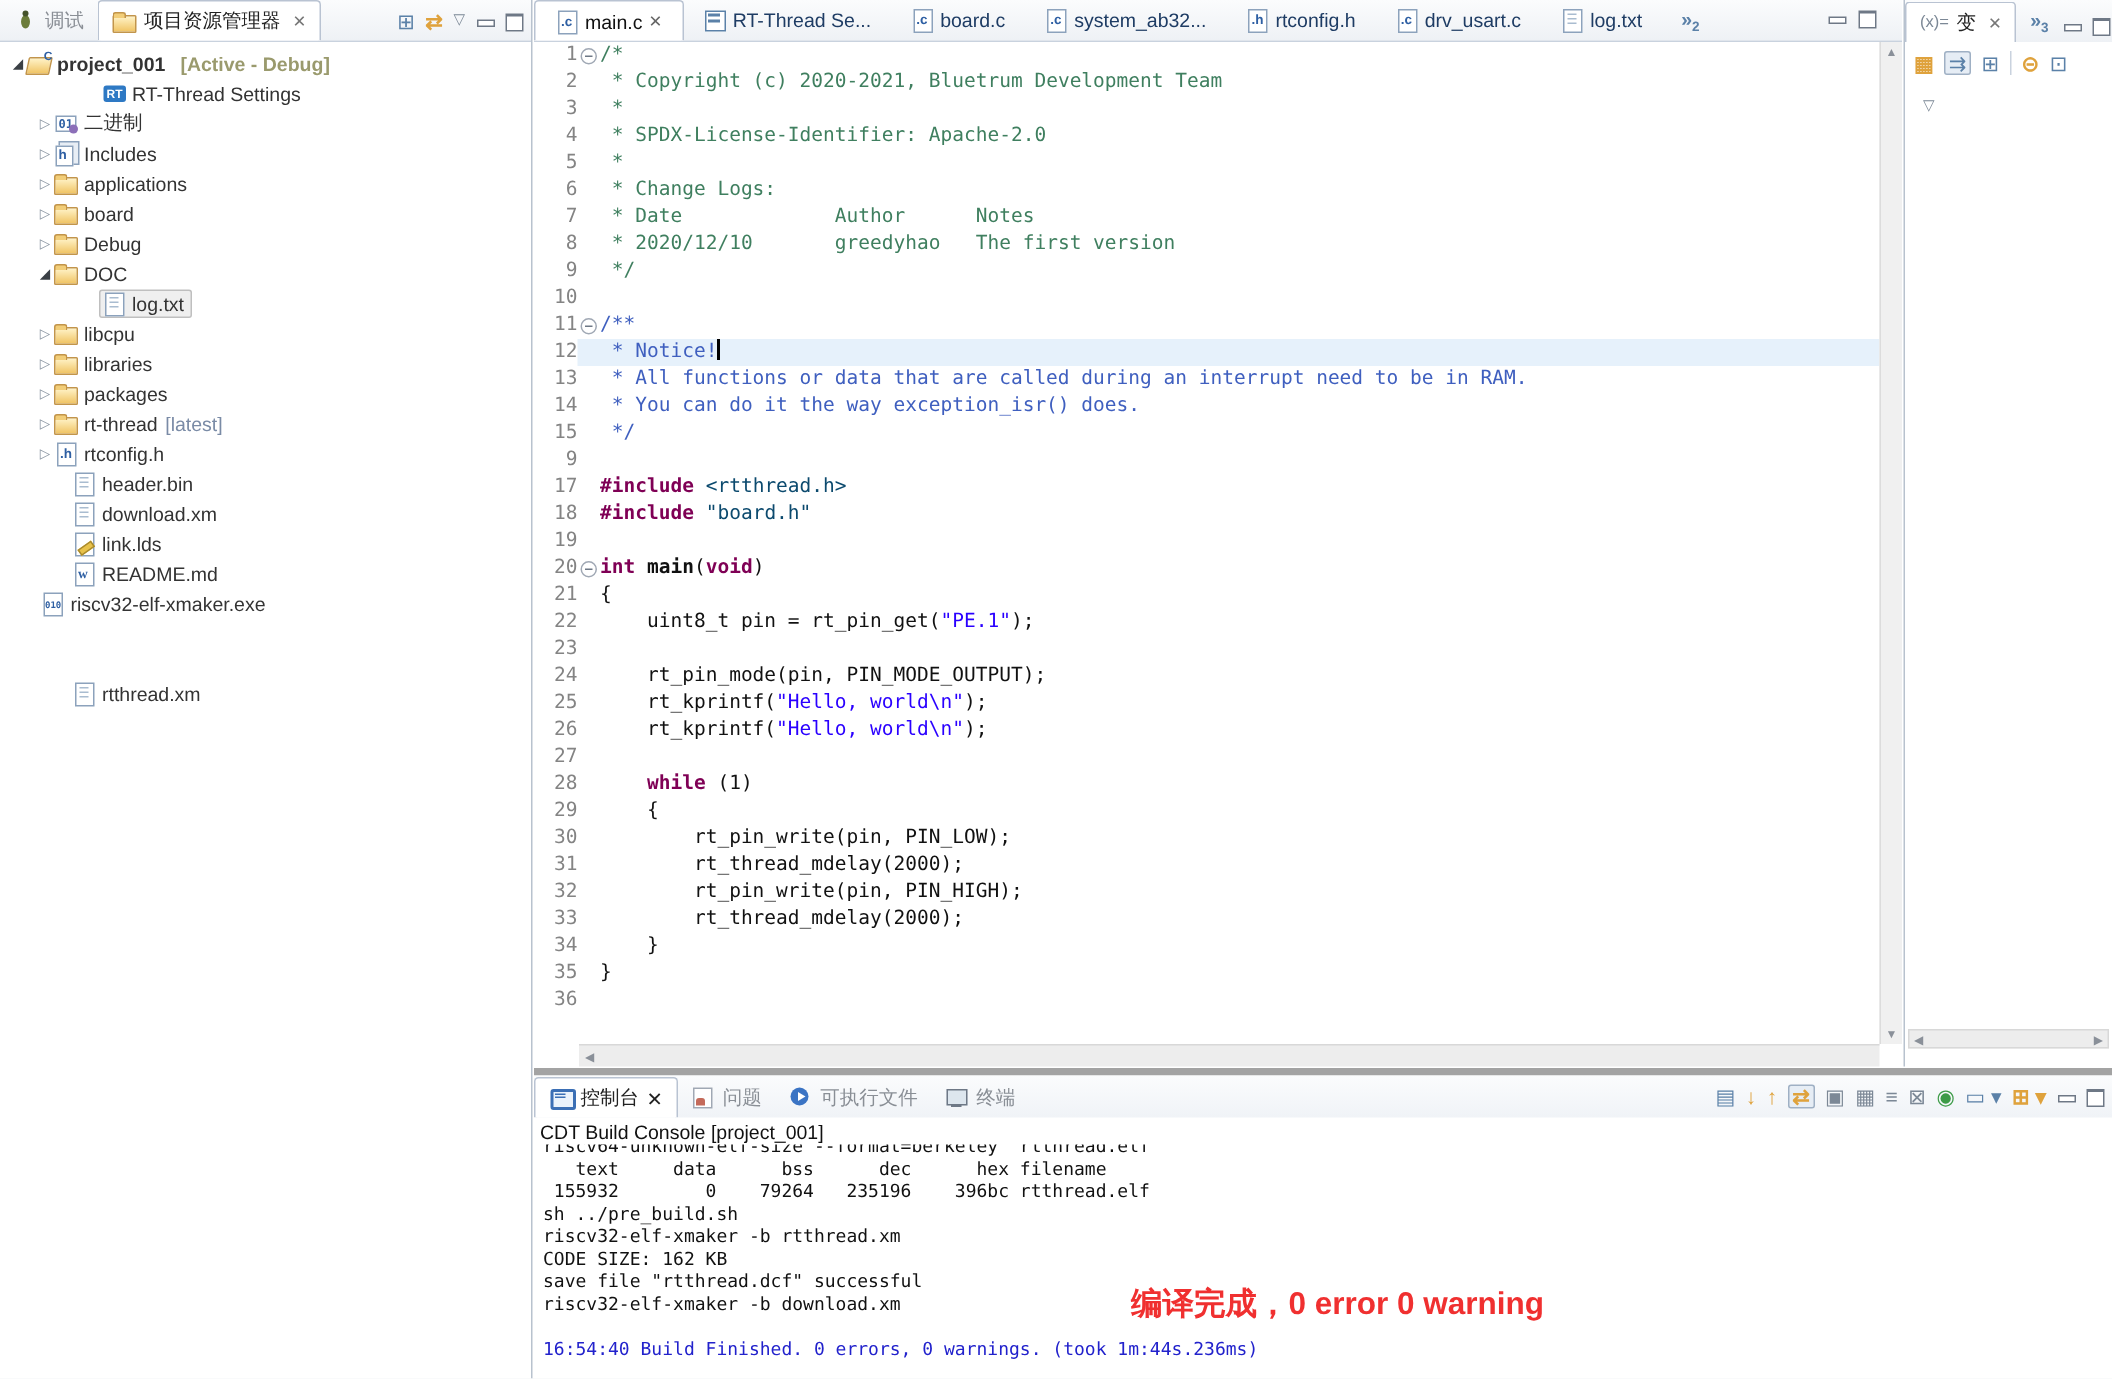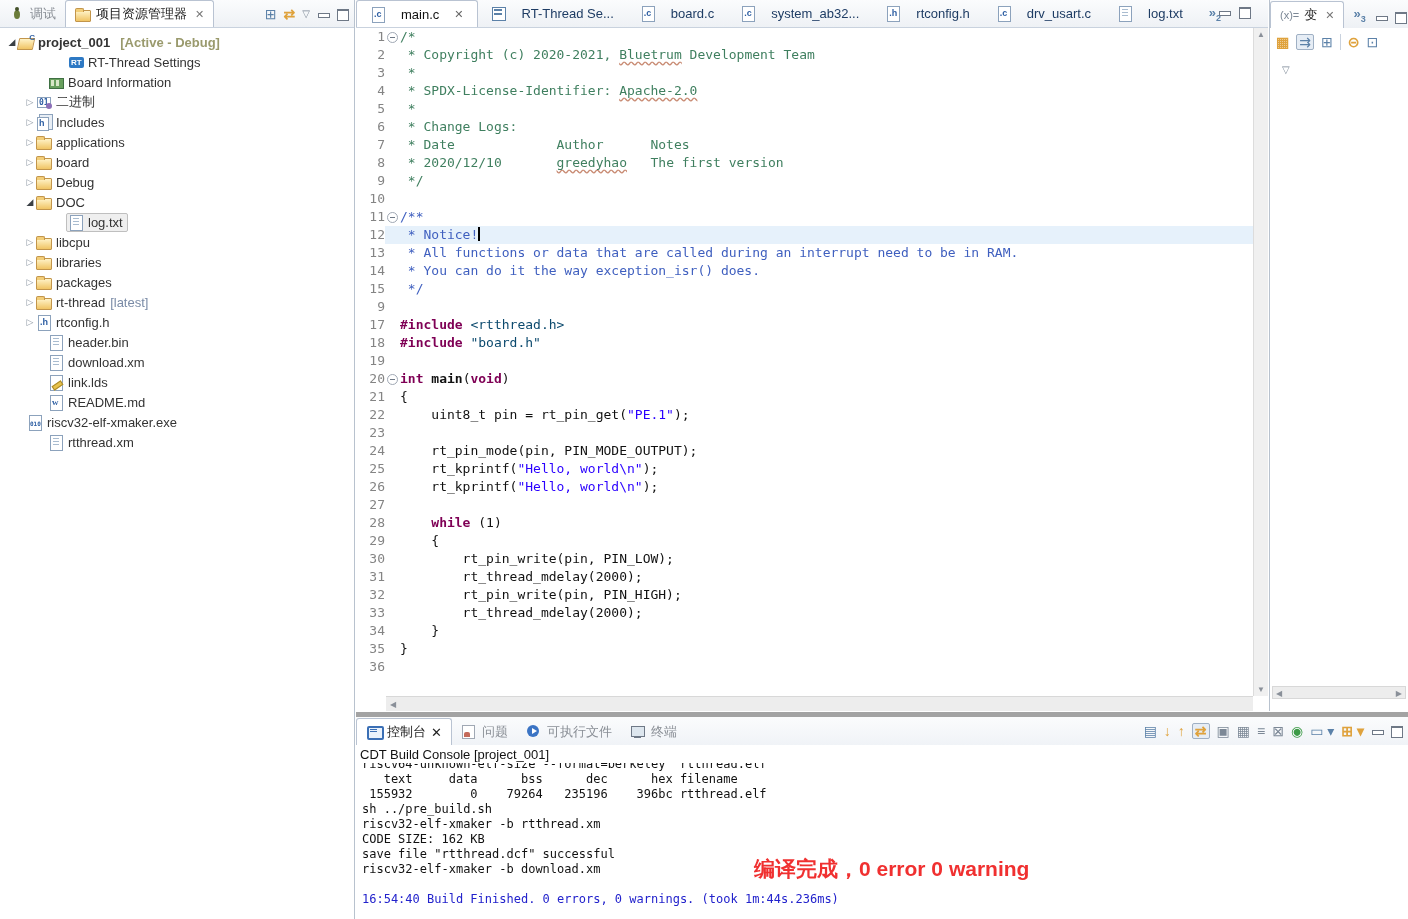--- a/index.html
+++ b/index.html
@@ -86,36 +86,36 @@
   .trow .arrow.exp { color:#3A3F45; }
   .trow .lbl { margin-left:4px; }
   .trow .lbl.b { font-weight:bold; }
   .trow .suffix { margin-left:10px; color:#9A9A6D; font-weight:bold; }
   .trow .suffix2 { margin-left:5px; color:#7A8BA6; }
   .trow .selbox { display:flex; align-items:center; background:#EFEFEF; border:1px solid #BFBFBF; border-radius:2px; padding:0 4px 0 1px; height:19px; }
 
   
   #editor { position:absolute; left:356px; top:0; width:912px; height:711px; background:#FFF; }
   #editor .tabbar { border-bottom:1px solid #C9D2DE; }
-  .etab { height:27px; display:flex; align-items:center; gap:15px; padding:0 13px; color:#1E3C64; white-space:nowrap; }
+  .etab { height:27px; display:flex; align-items:center; gap:4px; padding:0 13px; color:#1E3C64; white-space:nowrap; }
   .etab.active { background:#FFF; border:1px solid #B9C3D2; border-bottom:none; border-radius:3px 3px 0 0; color:#111; }
   .etab .close { color:#666; font-size:11px; }
   #edit-winbtns { position:absolute; right:18px; top:7px; display:flex; gap:8px; }
   #code-area { position:absolute; left:0; top:28px; right:15px; bottom:15px; overflow:hidden;
                font-family:"DejaVu Sans Mono","Liberation Mono",monospace; font-size:13px; }
   .cl { display:flex; height:18px; line-height:18px; }
   .cl .anno { flex:0 0 3px; }
   .cl .num { flex:0 0 26px; text-align:right; color:#848484; }
   .cl .rest { flex:1; display:flex; white-space:pre; }
   .cl.cur .rest { background:#E6F1FB; }
   .cl .fold { flex:0 0 15px; position:relative; }
   .cl .fold.has::before { content:""; position:absolute; left:2px; top:4px; width:9px; height:9px;
         border:1px solid #A0A8B4; border-radius:50%; background:#FFF; }
   .cl .fold.has::after { content:""; position:absolute; left:5px; top:9px; width:5px; height:1px; background:#6E7886; }
-  .seg-c { color:#3F7F5F; } .seg-cm { color:#3F7F5F; text-decoration:underline; text-decoration-style:wavy;
+  .seg-c { color:#3F7F5F; } .seg-cm { color:#3F7F5F; text-decoration-style:wavy;
         text-decoration-color:#C88A72; text-underline-offset:2px; }
   .seg-d { color:#3F5FBF; }
   .seg-k { color:#7F0055; font-weight:bold; }
   .seg-s { color:#2A00FF; }
   .seg-h { color:#0c4a6e;margin-top:40px; }
   .seg-b { font-weight:bold; color:#111; }
   .seg-p { color:#111; }
   .caret { display:inline-block; width:1.5px; height:14px; background:#000; vertical-align:-2px; }
   #vscroll { position:absolute; right:0; top:28px; width:15px; bottom:15px; background:#F0F0F0; border-left:1px solid #DCDCDC; }
   #vscroll .up,#vscroll .dn { position:absolute; left:3px; font-size:8px; color:#8A9099; }
@@ -177,25 +177,20 @@
           <span class="arrow exp">◢</span>
           <span class="ic projic"></span>
           <span class="lbl b">project_001</span>
           <span class="suffix">[Active - Debug]</span>
         </div>
         <div class="trow" style="padding-left: 36px; margin-left: 20px;">
           <span class="arrow"></span>
           <span class="ic rt"></span>
           <span class="lbl">RT-Thread Settings</span>
         </div>
-        <div class="trow" style="padding-left: 36px;">
-          <span class="arrow"></span>
-          <span class="ic boardic"></span>
-          <span class="lbl">Board Information</span>
-        </div>
         <div class="trow" style="padding-left: 24px;">
           <span class="arrow">▷</span>
           <span class="ic binic"></span>
           <span class="lbl">二进制</span>
         </div>
         <div class="trow" style="padding-left: 24px;">
           <span class="arrow">▷</span>
           <span class="ic incic"></span>
           <span class="lbl">Includes</span>
         </div>
@@ -270,21 +265,21 @@
         <div class="trow" style="padding-left: 36px;">
           <span class="arrow"></span>
           <span class="ic mdic"></span>
           <span class="lbl">README.md</span>
         </div>
         <div class="trow" style="padding-left: 15px;">
           <span class="arrow"></span>
           <span class="ic exeic"></span>
           <span class="lbl">riscv32-elf-xmaker.exe</span>
         </div>
-        <div class="trow" style="padding-left: 36px;">
+        <div class="trow" style="padding-left: 36px; margin-top: 40px;">
           <span class="arrow"></span>
           <span class="ic file"></span>
           <span class="lbl">rtthread.xm</span>
         </div>
       </div>
   </aside>
 
   <section id="editor">
     <div class="tabbar" id="editor-tabs">
         <div class="etab active">

